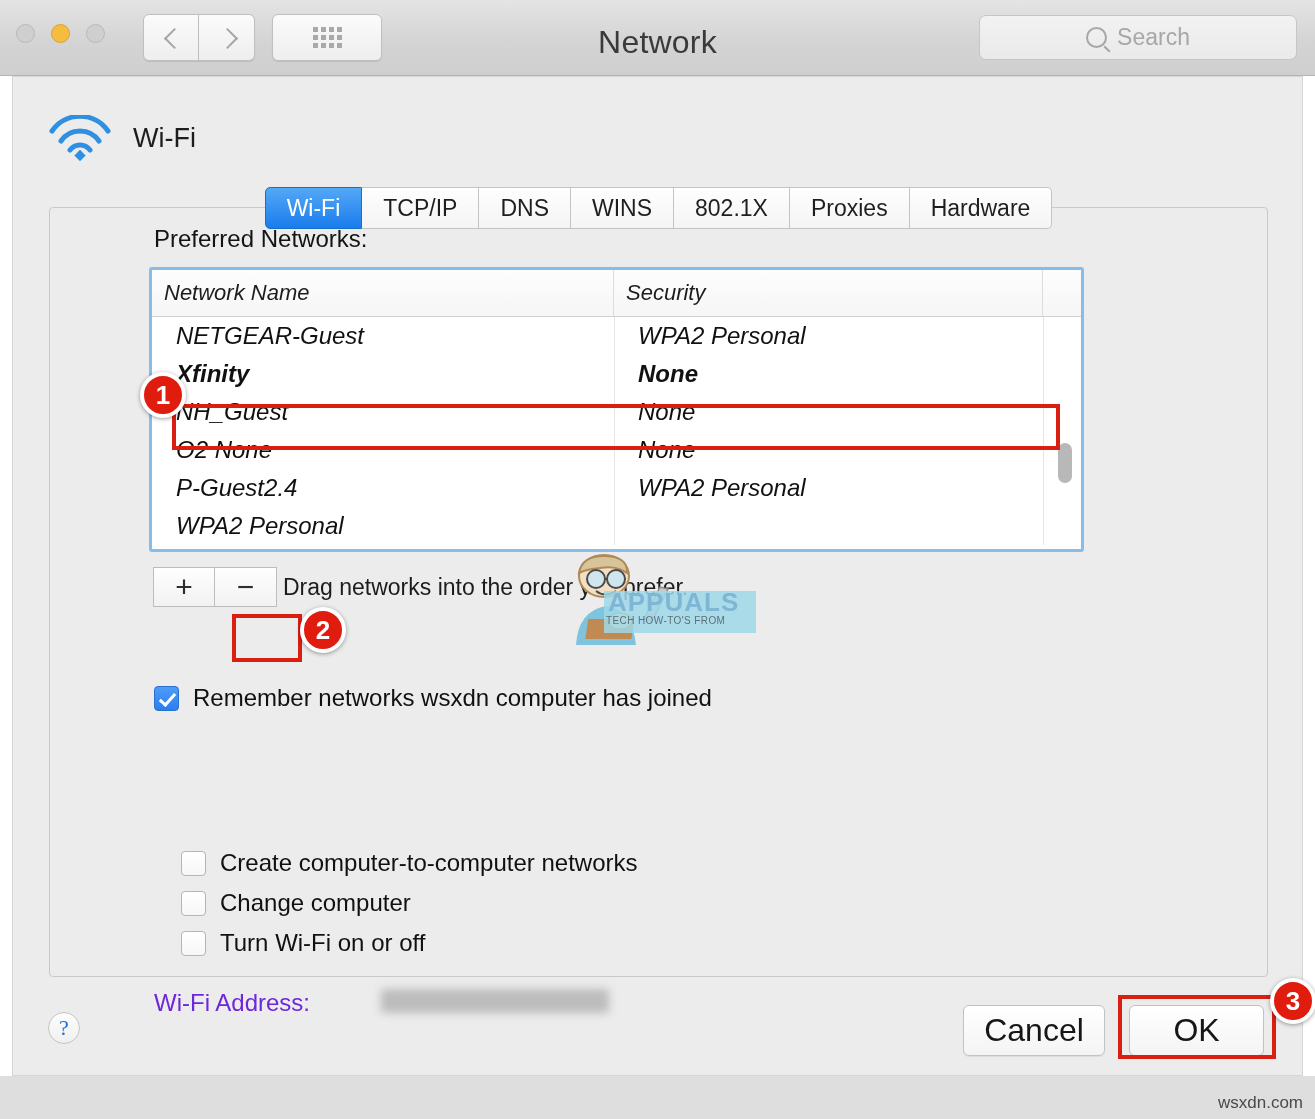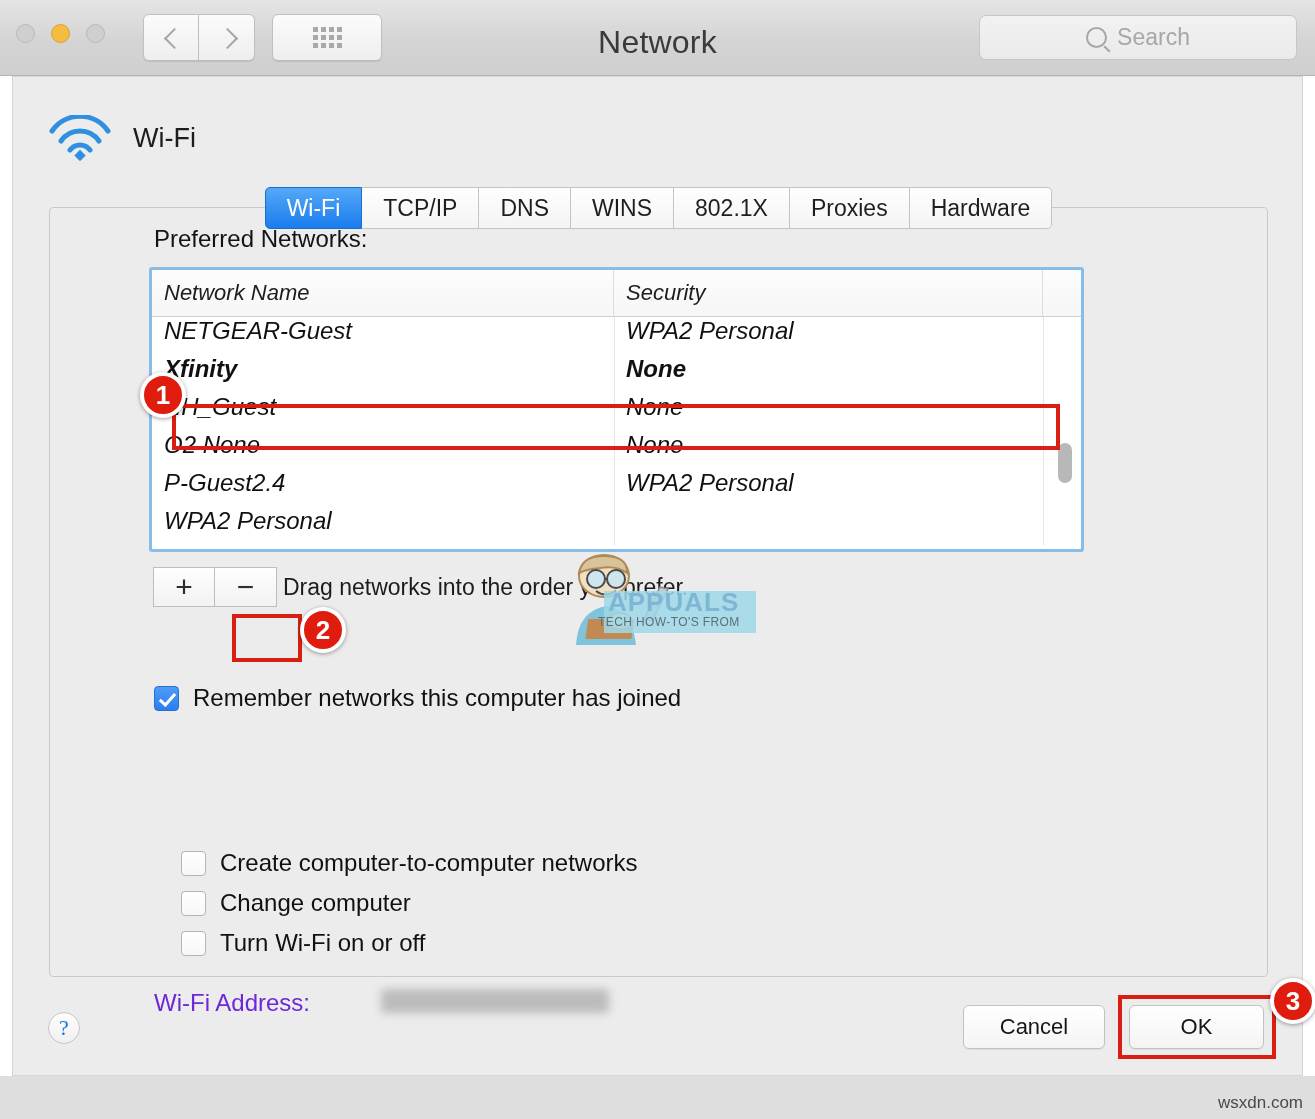--- a/index.html
+++ b/index.html
@@ -221,20 +221,22 @@
     padding-left: 12px;
     box-sizing: border-box;
   }
   .th.c1 { width: 462px; border-right: 1px solid #dcdcdc; }
   .th.c2 { width: 429px; border-right: 1px solid #dcdcdc; }
   .th.c3 { width: 38px; }
   .tbody { position: relative; }
   .trow {
     display: flex;
     height: 38px;
+    align-items: center;
+    padding-left: 12px;
   }
   .td {
     font-size: 24px;
     color: #111111;
     padding-left: 12px;
     box-sizing: border-box;
     white-space: nowrap;
   }
   .td.c1 { width: 462px; }
   .td.c2 { width: 429px; }
@@ -337,27 +339,27 @@
     border-radius: 50%;
     background: linear-gradient(to bottom, #fdfdfd, #f0f0f0);
     border: 1px solid #c5c5c5;
     box-sizing: border-box;
     display: flex; align-items: center; justify-content: center;
     font-size: 22px; color: #1a74dd;
     font-family: "Liberation Serif", serif;
   }
   .footbtn {
     position: absolute;
-    height: 44px;
+    height: 51px;
     background: linear-gradient(to bottom, #ffffff, #f4f4f4);
     border: 1px solid #c2c2c2;
     border-radius: 6px;
     box-sizing: border-box;
     display: flex; align-items: center; justify-content: center;
-    font-size: 22px; color: #161616;
+    font-size: 32px; color: #161616;
     box-shadow: 0 1px 1px rgba(0,0,0,.07);
   }
   #btn-cancel { left: 963px; top: 1005px; width: 142px; }
   #btn-ok     { left: 1129px; top: 1005px; width: 135px; }
 
   
   .redbox {
     position: absolute;
     border: 4px solid #d81f12;
     box-sizing: border-box;
@@ -403,22 +405,22 @@
     position: absolute;
     left: 52px; top: 38px;
     font-size: 26px;
     color: #7fb6d6;
     font-weight: bold;
     letter-spacing: 1px;
     font-family: "Liberation Sans", sans-serif;
   }
   .appuals-sub {
     position: absolute;
-    left: 42px; top: 66px;
-    font-size: 12px;
+    left: 50px; top: 66px;
+    font-size: 10px;
     color: #5d6f7a;
     letter-spacing: .4px;
   }
   .wsxdn {
     position: absolute;
     right: 12px; bottom: 6px;
     font-size: 17px;
     color: #4a4a4a;
   }
   .bottomstrip {
@@ -540,21 +542,21 @@
     </div>
 
     <div class="segmented">
       <div class="segbtn">+</div>
       <div class="segbtn minus">−</div>
     </div>
     <div class="hint">Drag networks into the order you prefer.</div>
 
     <div class="cbrow" style="left:141px; top:607px;">
       <span class="cbox on"></span>
-      <span class="cblabel">Remember networks this computer has joined</span>
+      <span class="cblabel">Remember networks wsxdn computer has joined</span>
     </div>
 
 
     <div class="cbrow" style="left:168px; top:772px;">
       <span class="cbox"></span>
       <span class="cblabel">Create computer-to-computer networks</span>
     </div>
     <div class="cbrow" style="left:168px; top:812px;">
       <span class="cbox"></span>
       <span class="cblabel">Change computer</span>

